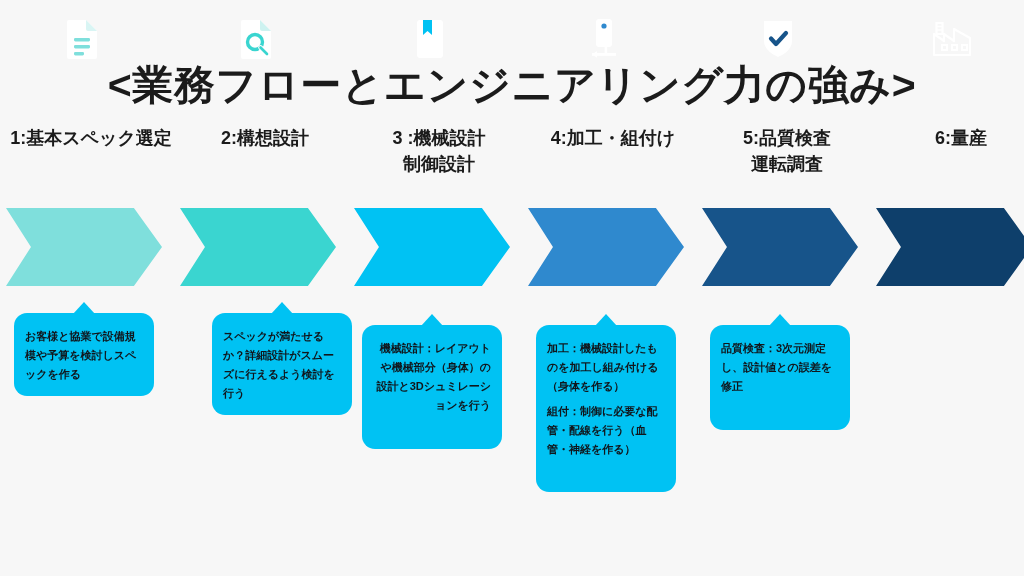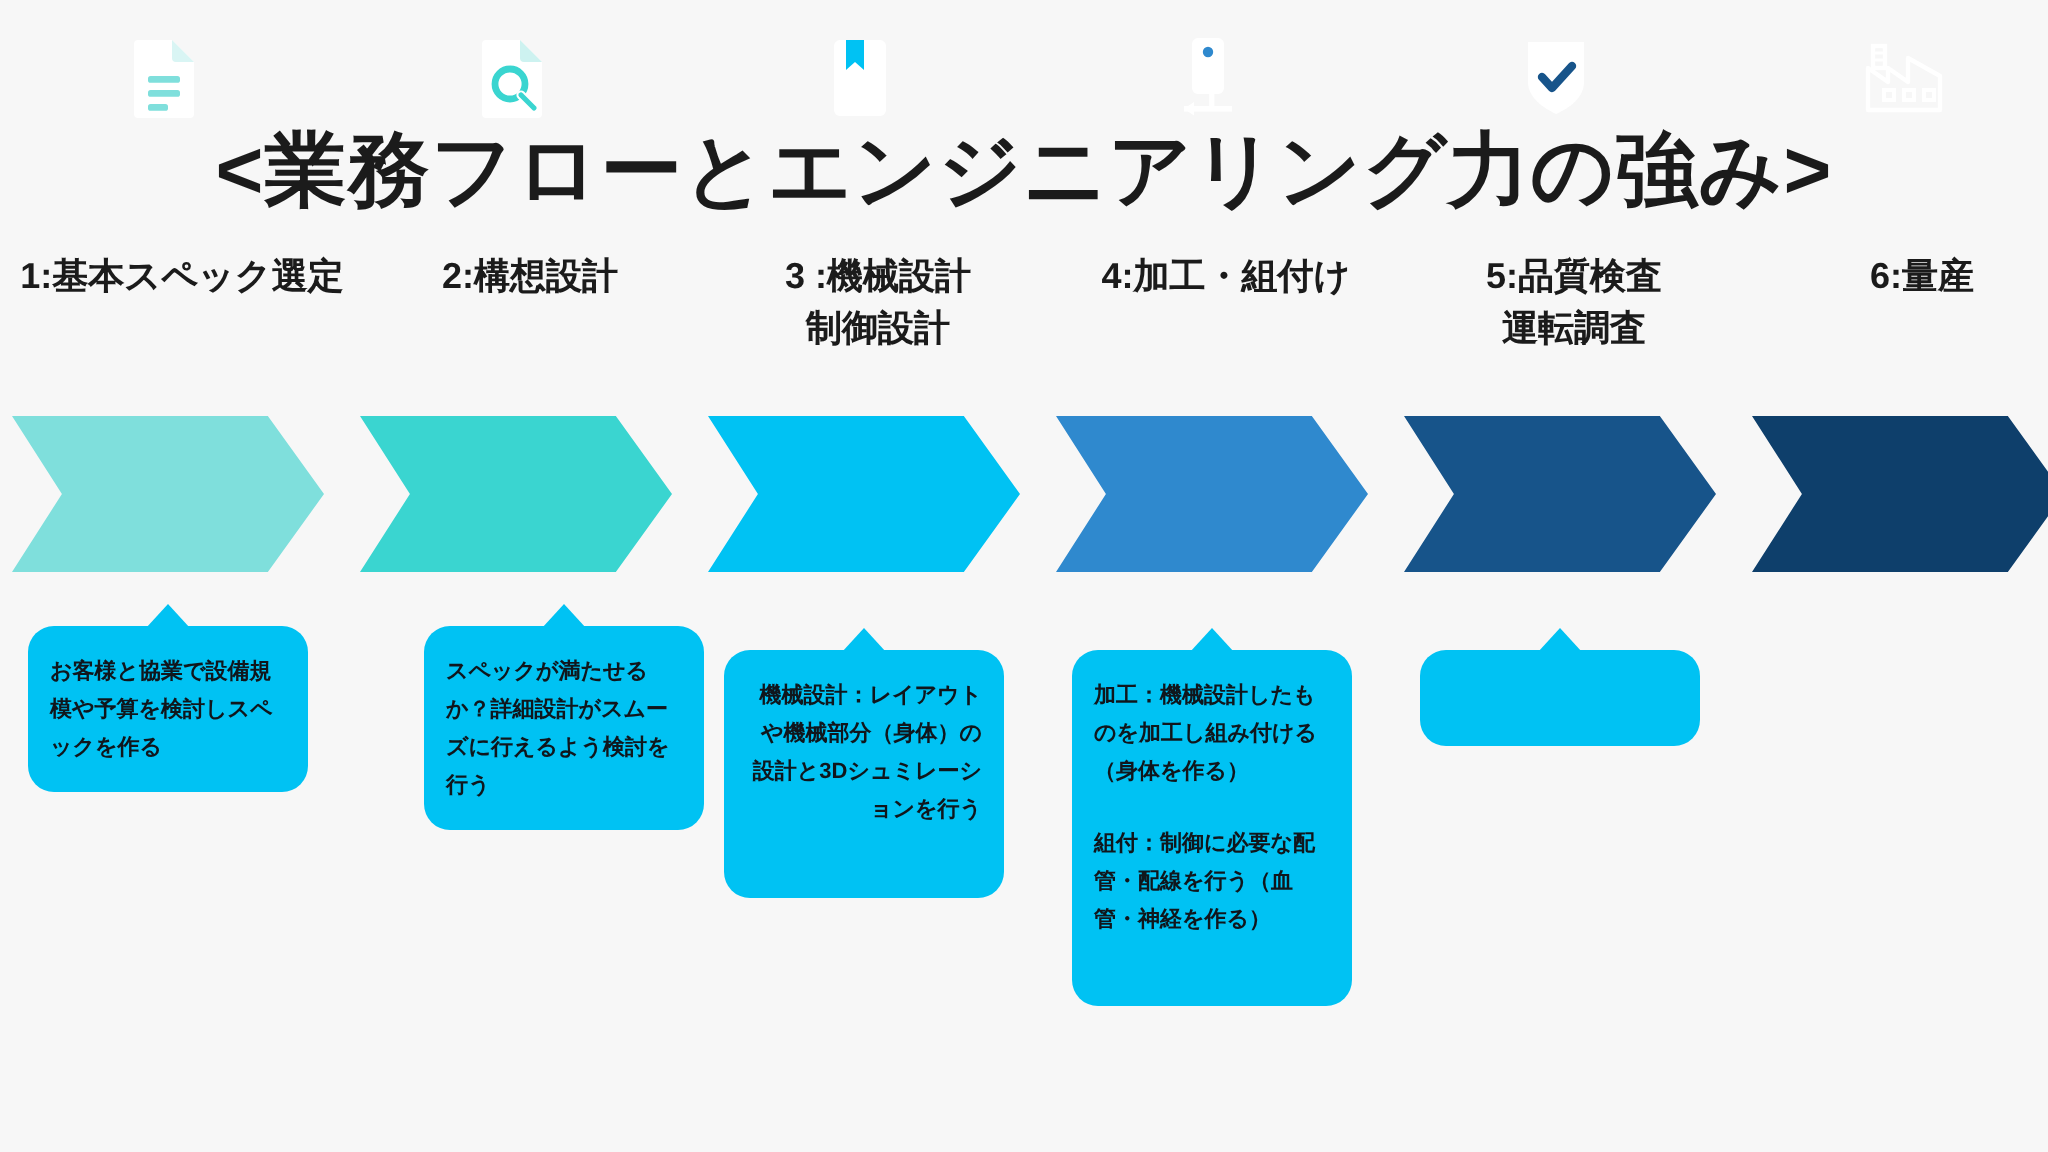--- a/index.html
+++ b/index.html
@@ -103,21 +103,21 @@
     width: 0;
     height: 0;
     border-left: 11px solid transparent;
     border-right: 11px solid transparent;
     border-bottom: 12px solid #00c2f3;
   }
   .desc p {
     margin: 0 0 0 0;
   }
   .desc p + p {
-    margin-top: 17px;
+    margin-top: 6px;
   }
 </style>
 </head>
 <body>
 
 <div id="slide">
 
   <div id="title">&lt;業務フローとエンジニアリング力の強み&gt;</div>
 
   <div class="step" style="left:6px;">
@@ -196,20 +196,21 @@
 運転調査</div>
     <div class="chevron" style="background:#17548a;"></div>
     <div class="chev-icon">
       <svg width="34" height="40" viewBox="0 0 34 40" aria-hidden="true">
         <path d="M3 2h28v20c0 9-9.5 14-14 16C13 36 3 31 3 22z" fill="#ffffff"></path>
         <path d="M10 19.5l5 5.5 10-11" fill="none" stroke="#17548a" stroke-width="4.2" stroke-linecap="round" stroke-linejoin="round"></path>
       </svg>
     </div>
     <div class="desc" style="top:325px;padding-bottom:34px;">
       <div class="pointer"></div>
+      <p>品質検査：3次元測定し、設計値との誤差を修正</p>
     </div>
   </div>
 
   <div class="step" style="left:876px;">
     <div class="step-label">6:量産</div>
     <div class="chevron" style="background:#0e3f6b;"></div>
     <div class="chev-icon">
       <svg width="42" height="36" viewBox="0 0 42 36" aria-hidden="true">
         <path d="M3 34V13l10 7V13l10 7V8l16 9v17z" fill="none" stroke="#ffffff" stroke-width="2.2" stroke-linejoin="round"></path>
         <rect x="5.5" y="2" width="6" height="11" fill="none" stroke="#ffffff" stroke-width="2.2"></rect>

